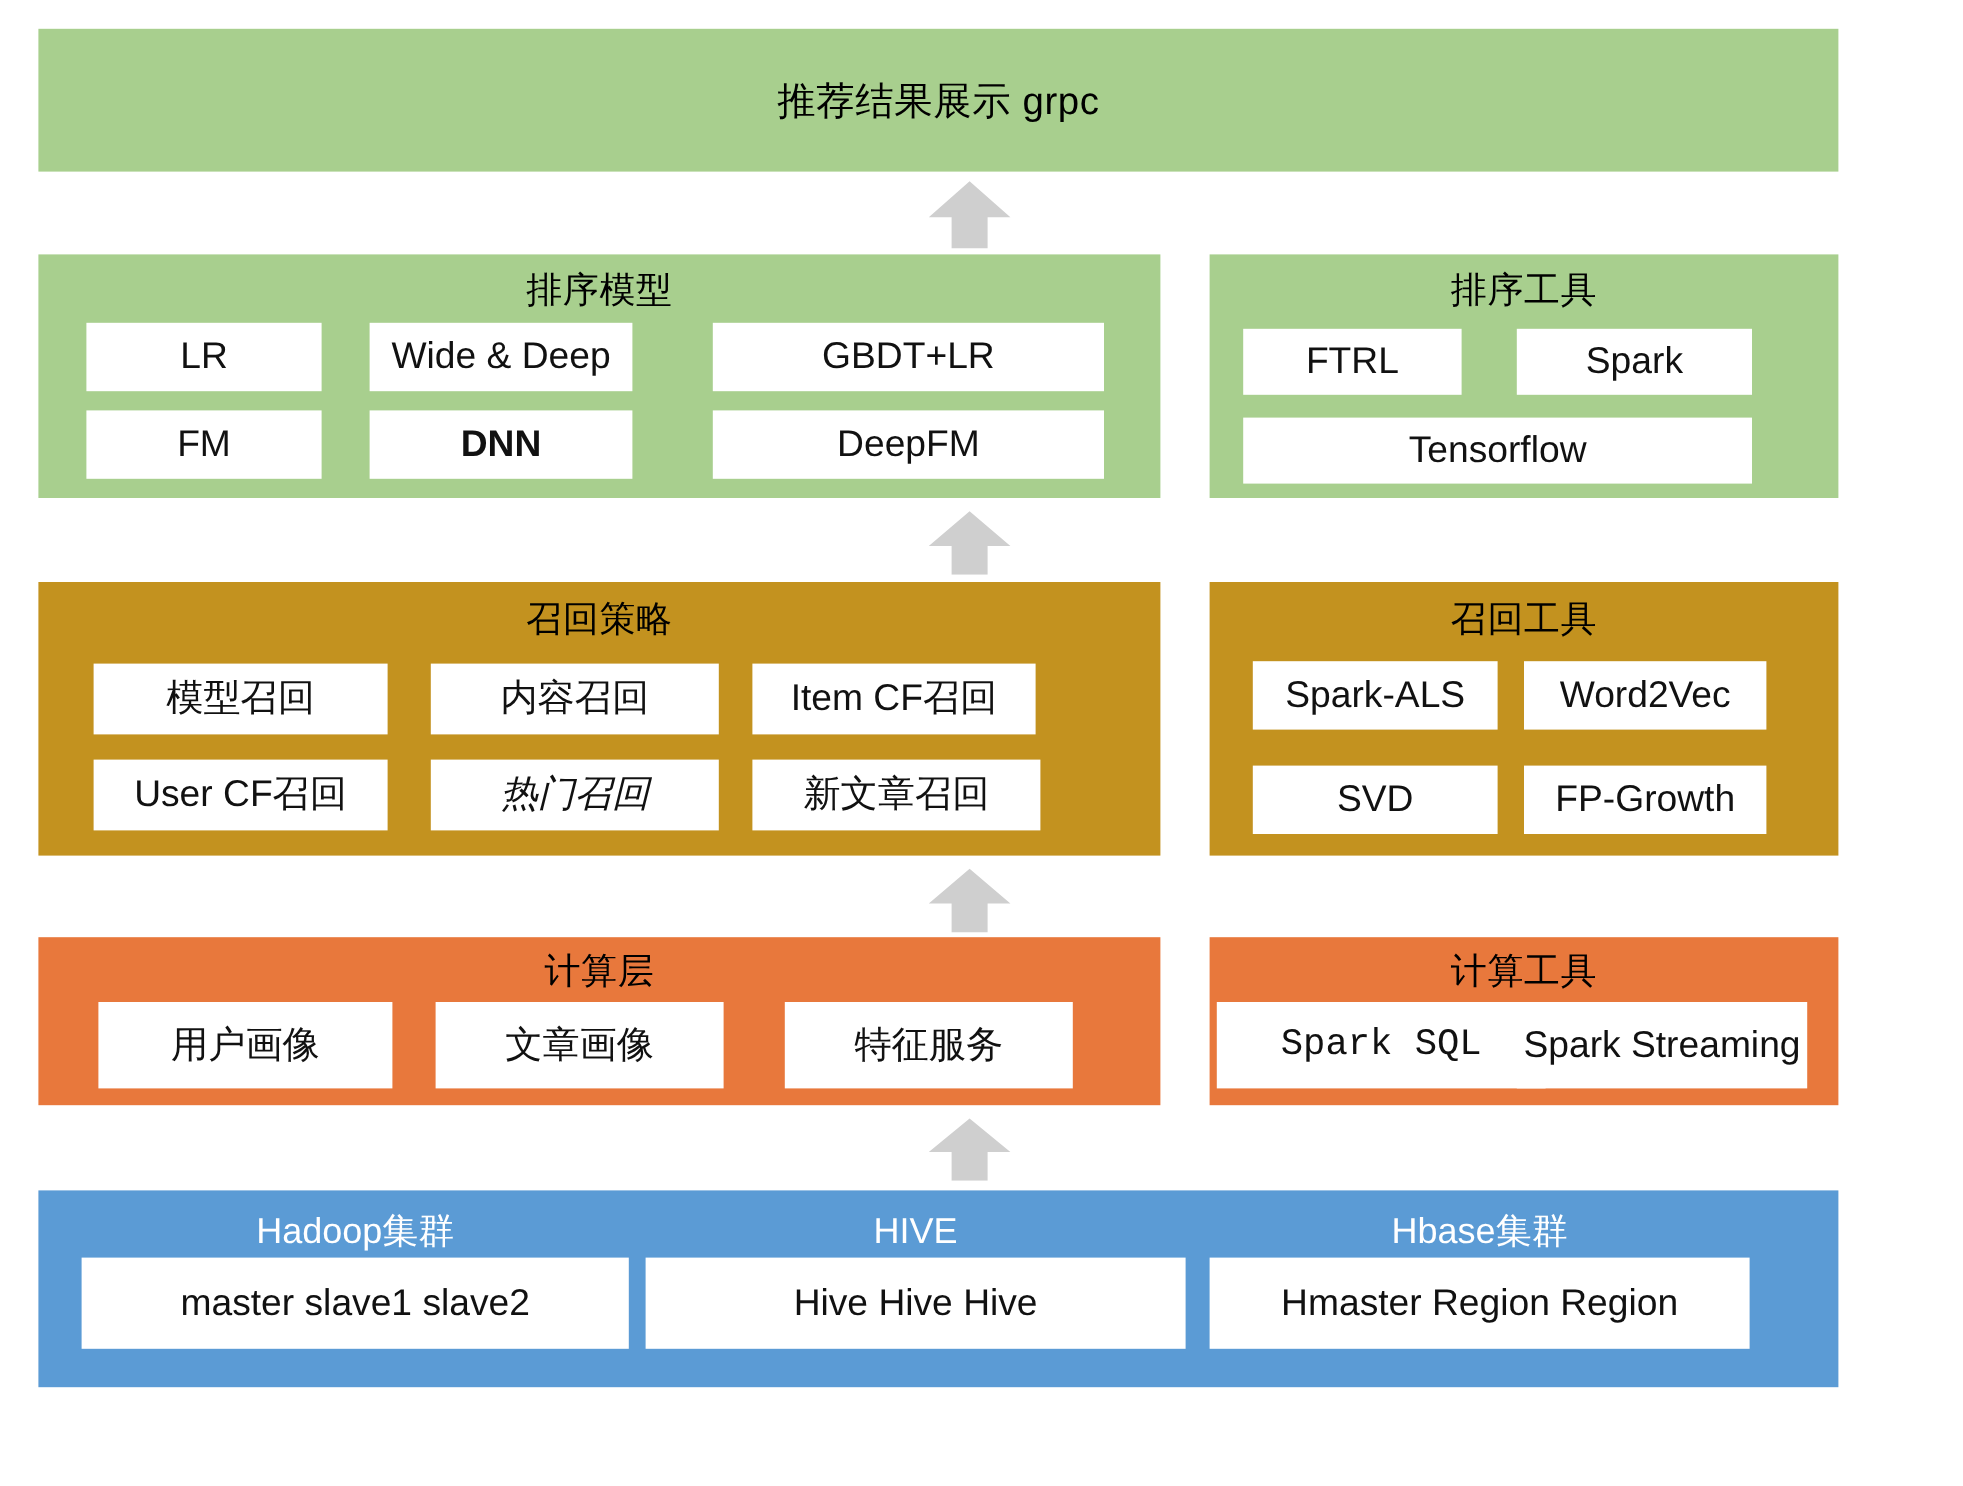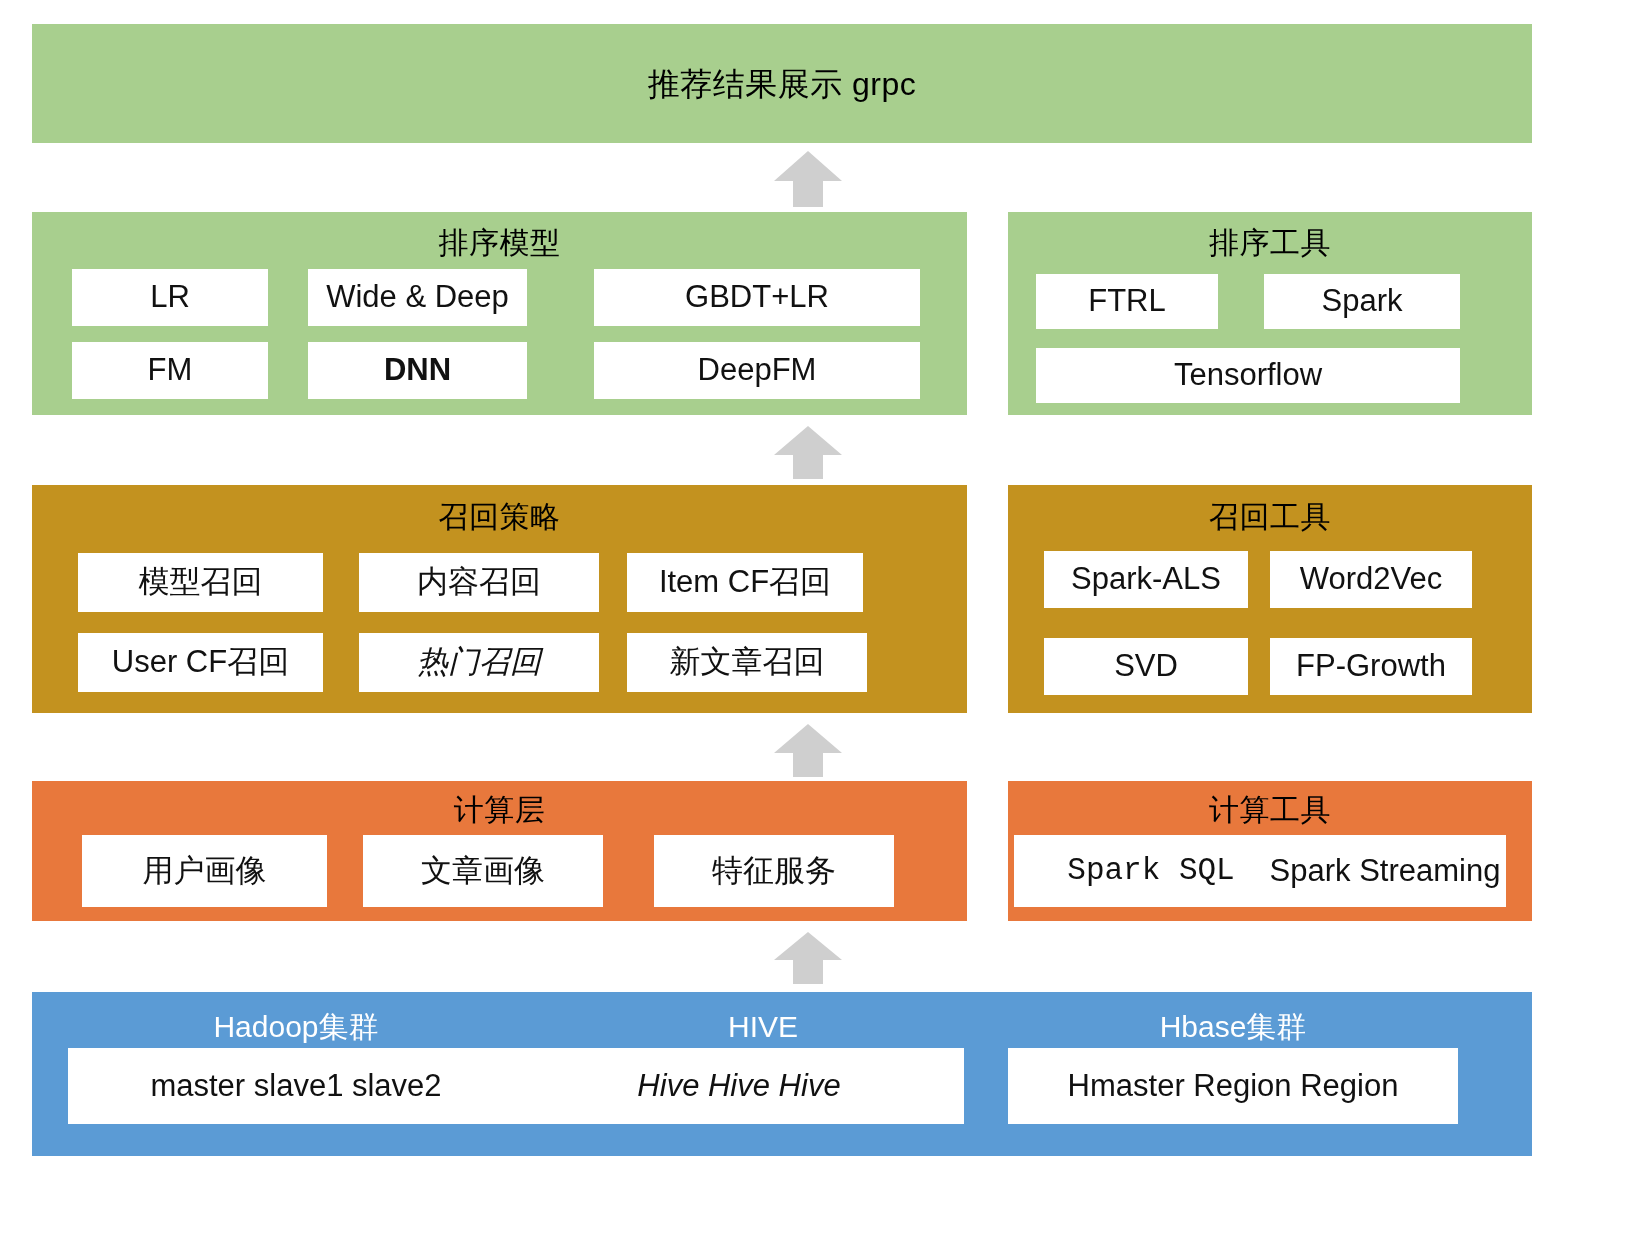--- a/index.html
+++ b/index.html
@@ -188,17 +188,17 @@
     </svg>
   </div>
 
   <div class="band c-blue" id="storage-layer">
 
     <div class="storage-label" style="left:36px; top:20px; width:456px;">Hadoop集群</div>
     <div class="storage-label" style="left:506px; top:20px; width:450px;">HIVE</div>
     <div class="storage-label" style="left:976px; top:20px; width:450px;">Hbase集群</div>
 
     <div class="chip" style="left:36px; top:56px; width:456px; height:76px;">master slave1 slave2</div>
-    <div class="chip" style="left:482px; top:56px; width:450px; height:76px;font-style:italic;">Hive Hive Hive</div>
+    <div class="chip" style="left:506px; top:56px; width:450px; height:76px;">Hive Hive Hive</div>
     <div class="chip" style="left:976px; top:56px; width:450px; height:76px;">Hmaster Region Region</div>
   </div>
 
 </div>
 
 </body></html>

